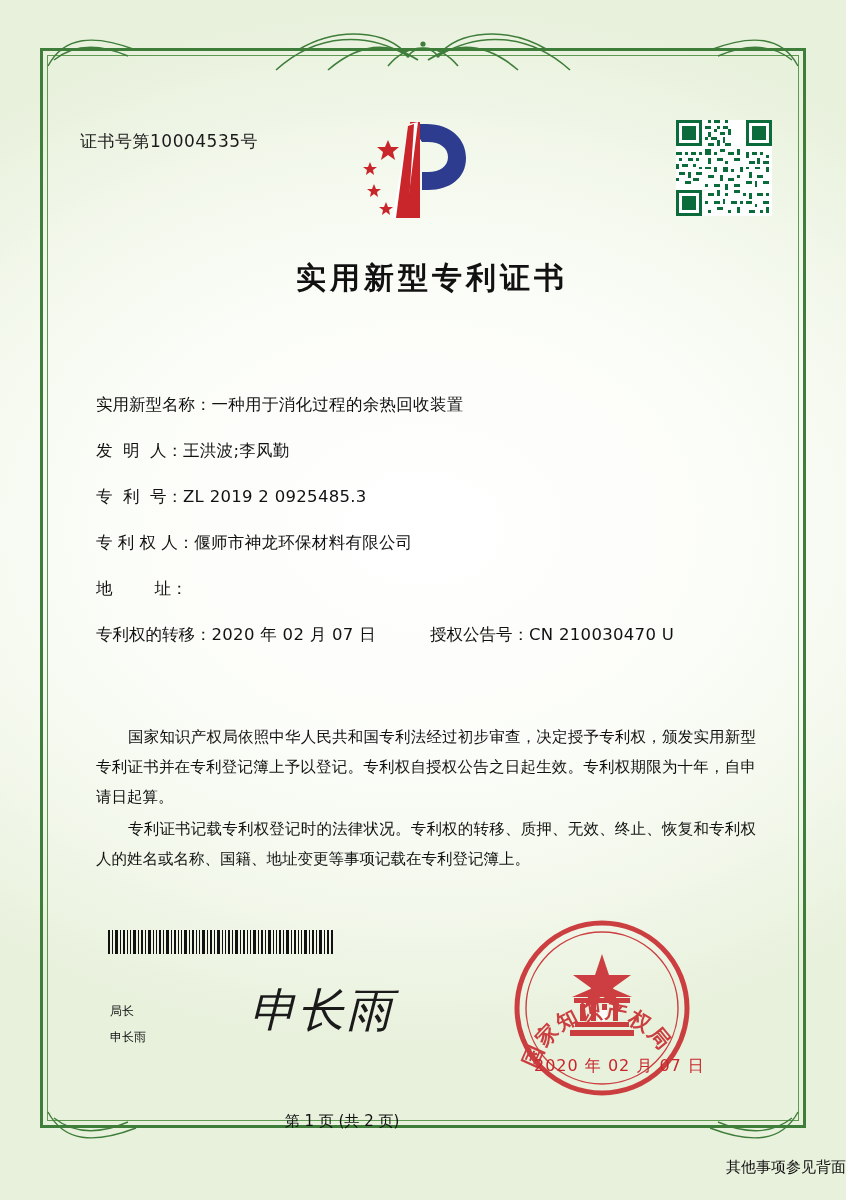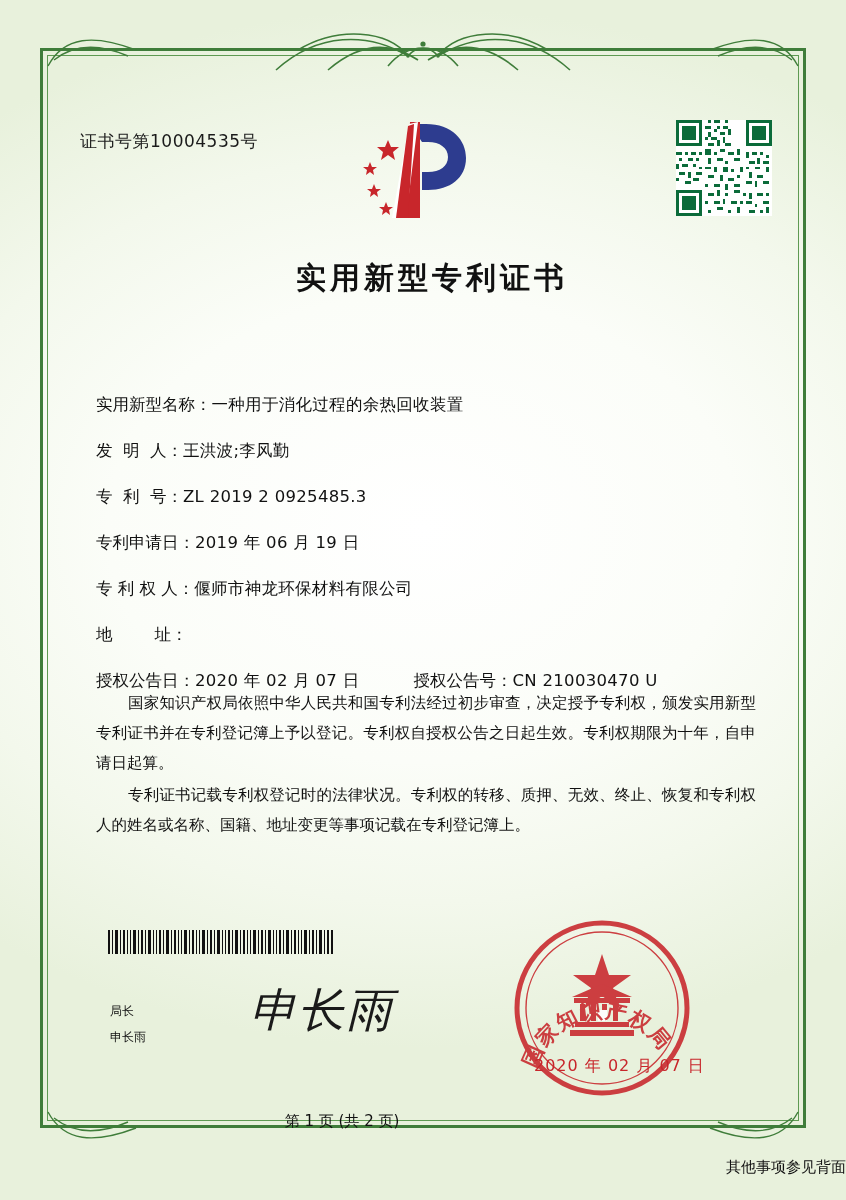--- a/index.html
+++ b/index.html
@@ -115,21 +115,21 @@
   .field-value {
     flex: 0 0 auto;
     letter-spacing: 0.3px;
   }
   .field-row.two-col { justify-content: flex-start; }
   .spacer-gap { width: 54px; flex: 0 0 auto; }
 
   
   .paragraphs {
     position: absolute;
-    left: 96px; top: 688px;
+    left: 96px; top: 722px;
     width: 660px;
     font-size: 15.5px;
     line-height: 30px;
     color: #111;
     text-align: justify;
     font-family: "DejaVu Sans", "Liberation Sans", sans-serif;
   }
   .paragraphs p {
     margin: 0 0 2px 0;
     text-indent: 32px;
@@ -379,32 +379,28 @@
     </div>
     <div class="field-row">
       <span class="field-label">发  明  人：</span>
       <span class="field-value">王洪波;李风勤</span>
     </div>
     <div class="field-row">
       <span class="field-label">专  利  号：</span>
       <span class="field-value">ZL 2019 2 0925485.3</span>
     </div>
     <div class="field-row">
-      <span class="field-label">专利申请日：</span>
-      <span class="field-value">2019 年 06 月 19 日</span>
-    </div>
-    <div class="field-row">
       <span class="field-label">专 利 权 人：</span>
       <span class="field-value">偃师市神龙环保材料有限公司</span>
     </div>
     <div class="field-row">
       <span class="field-label">地        址：</span>
     </div>
     <div class="field-row two-col">
-      <span class="field-label">授权公告日：</span>
+      <span class="field-label">专利权的转移：</span>
       <span class="field-value">2020 年 02 月 07 日</span>
       <span class="spacer-gap"></span>
       <span class="field-label">授权公告号：</span>
       <span class="field-value">CN 210030470 U</span>
     </div>
   </div>
 
   <div class="paragraphs">
     <p>国家知识产权局依照中华人民共和国专利法经过初步审查，决定授予专利权，颁发实用新型专利证书并在专利登记簿上予以登记。专利权自授权公告之日起生效。专利权期限为十年，自申请日起算。</p>
     <p>专利证书记载专利权登记时的法律状况。专利权的转移、质押、无效、终止、恢复和专利权人的姓名或名称、国籍、地址变更等事项记载在专利登记簿上。</p>

